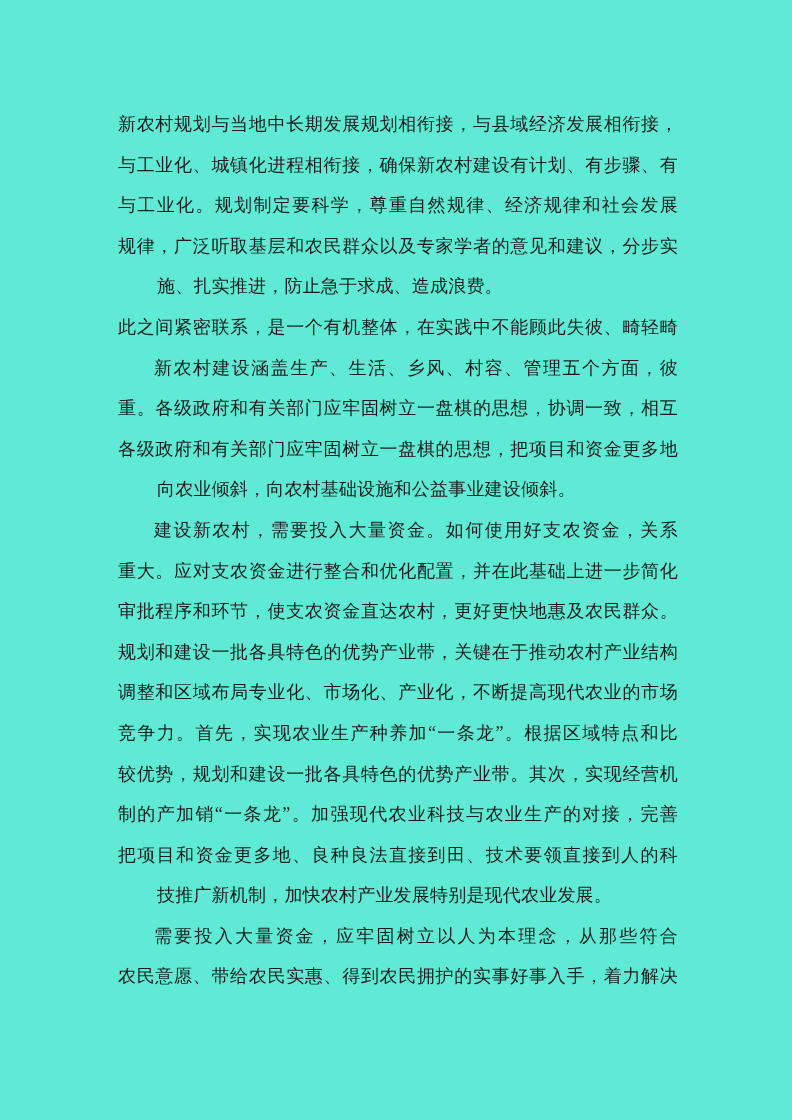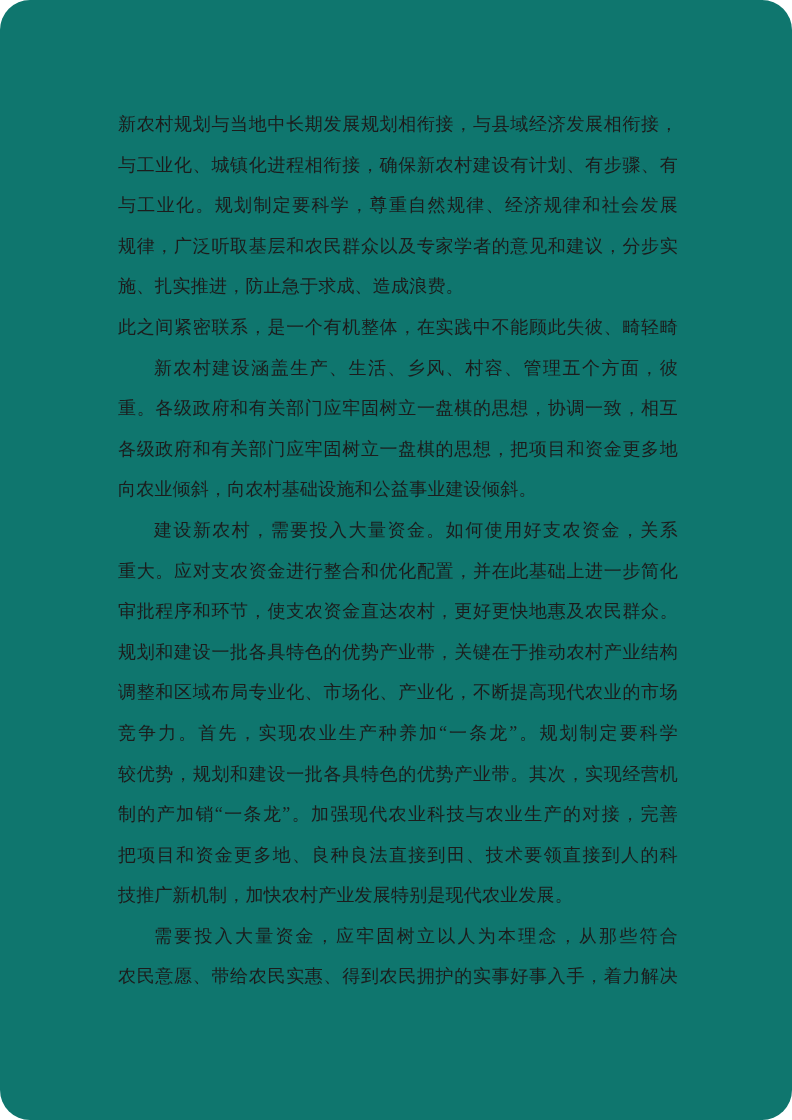--- a/index.html
+++ b/index.html
@@ -34,43 +34,44 @@
     text-align: justify;
     text-align-last: justify;
     text-justify: inter-character;
     white-space: normal;
   }
   .text-line.indent {
     text-indent: 2em;
   }
   .text-line.para-end {
     text-align-last: left;
+    margin-left: 39px;
   }
 </style>
 </head>
 <body>
 
-<div class="page" style="background: #0f766e; border-radius: 30px;">
+<div class="page" style="background: #5eead4;">
   <div class="doc-body" id="doc-body" style="color: rgb(28, 28, 28);">
       <div class="text-line">新农村规划与当地中长期发展规划相衔接，与县域经济发展相衔接，</div>
       <div class="text-line">与工业化、城镇化进程相衔接，确保新农村建设有计划、有步骤、有</div>
       <div class="text-line">与工业化。规划制定要科学，尊重自然规律、经济规律和社会发展</div>
       <div class="text-line">规律，广泛听取基层和农民群众以及专家学者的意见和建议，分步实</div>
       <div class="text-line para-end">施、扎实推进，防止急于求成、造成浪费。</div>
       <div class="text-line">此之间紧密联系，是一个有机整体，在实践中不能顾此失彼、畸轻畸</div>
       <div class="text-line indent">新农村建设涵盖生产、生活、乡风、村容、管理五个方面，彼</div>
       <div class="text-line">重。各级政府和有关部门应牢固树立一盘棋的思想，协调一致，相互</div>
       <div class="text-line">各级政府和有关部门应牢固树立一盘棋的思想，把项目和资金更多地</div>
       <div class="text-line para-end">向农业倾斜，向农村基础设施和公益事业建设倾斜。</div>
       <div class="text-line indent">建设新农村，需要投入大量资金。如何使用好支农资金，关系</div>
       <div class="text-line">重大。应对支农资金进行整合和优化配置，并在此基础上进一步简化</div>
       <div class="text-line">审批程序和环节，使支农资金直达农村，更好更快地惠及农民群众。</div>
       <div class="text-line">规划和建设一批各具特色的优势产业带，关键在于推动农村产业结构</div>
       <div class="text-line">调整和区域布局专业化、市场化、产业化，不断提高现代农业的市场</div>
-      <div class="text-line">竞争力。首先，实现农业生产种养加“一条龙”。规划制定要科学</div>
+      <div class="text-line">竞争力。首先，实现农业生产种养加“一条龙”。根据区域特点和比</div>
       <div class="text-line">较优势，规划和建设一批各具特色的优势产业带。其次，实现经营机</div>
       <div class="text-line">制的产加销“一条龙”。加强现代农业科技与农业生产的对接，完善</div>
       <div class="text-line">把项目和资金更多地、良种良法直接到田、技术要领直接到人的科</div>
       <div class="text-line para-end">技推广新机制，加快农村产业发展特别是现代农业发展。</div>
       <div class="text-line indent">需要投入大量资金，应牢固树立以人为本理念，从那些符合</div>
       <div class="text-line">农民意愿、带给农民实惠、得到农民拥护的实事好事入手，着力解决</div>
     </div>
 </div>
 
 </body></html>

